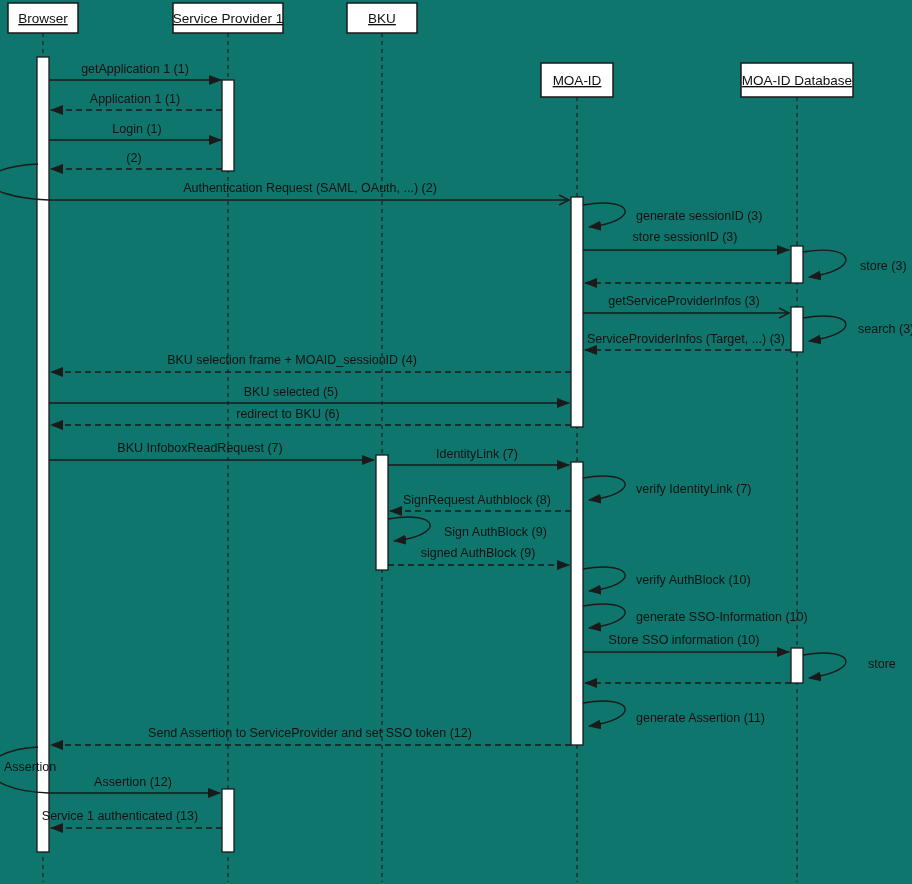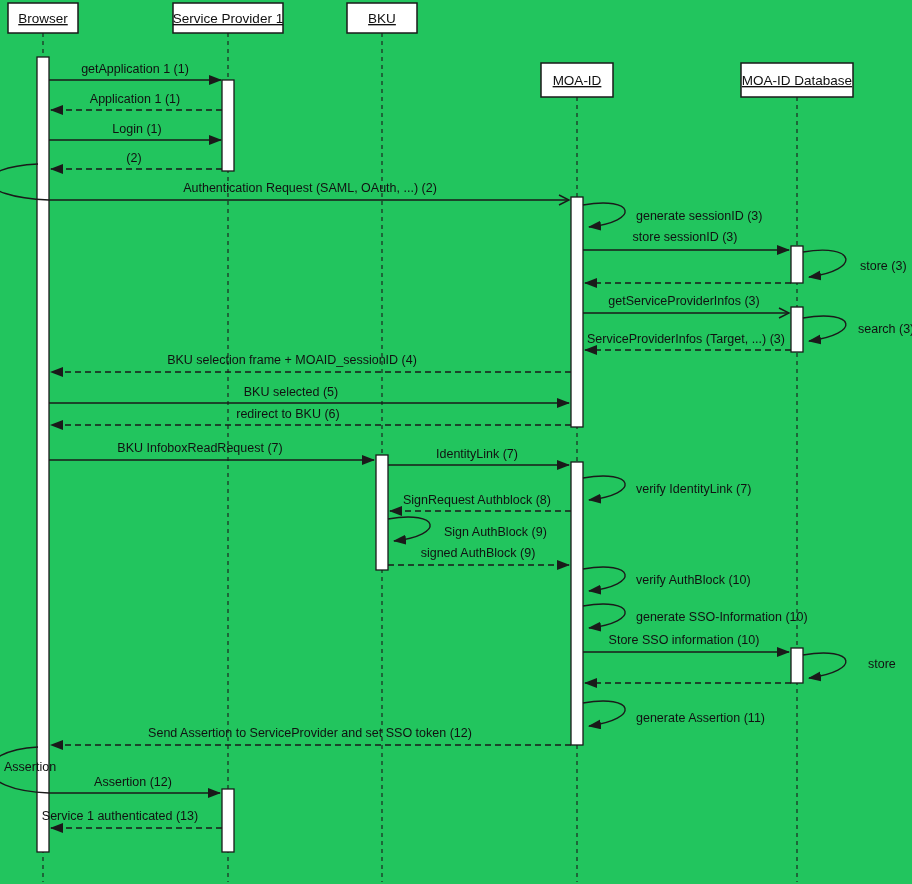--- a/index.html
+++ b/index.html
@@ -1,16 +1,16 @@
 <!DOCTYPE html>
 <html><head>
 <meta charset="utf-8">
 <style>
   html,body{margin:0;padding:0;background:#ffffff;}
-  .stage{width:912px;height:884px;position:relative;background:#22c55e;}
+  .stage{width:912px;height:884px;position:relative;background:#0f766e;}
   svg{display:block;}
   .ll{stroke:#1a1a1a;stroke-width:1.1;stroke-dasharray:4 4;fill:none;}
   .solid{stroke:#1a1a1a;stroke-width:1.4;fill:none;}
   .dash{stroke:#1a1a1a;stroke-width:1.4;stroke-dasharray:6 4;fill:none;}
   .bar{fill:#ffffff;stroke:#1a1a1a;stroke-width:1.3;}
   .abox{fill:#ffffff;stroke:#1a1a1a;stroke-width:1.5;}
   text{font-family:"Liberation Sans",sans-serif;font-size:12.5px;fill:#111111;}
   .actor-label{font-size:13.5px;text-decoration:underline;text-anchor:middle;}
   .mid{text-anchor:middle;}
 </style>

